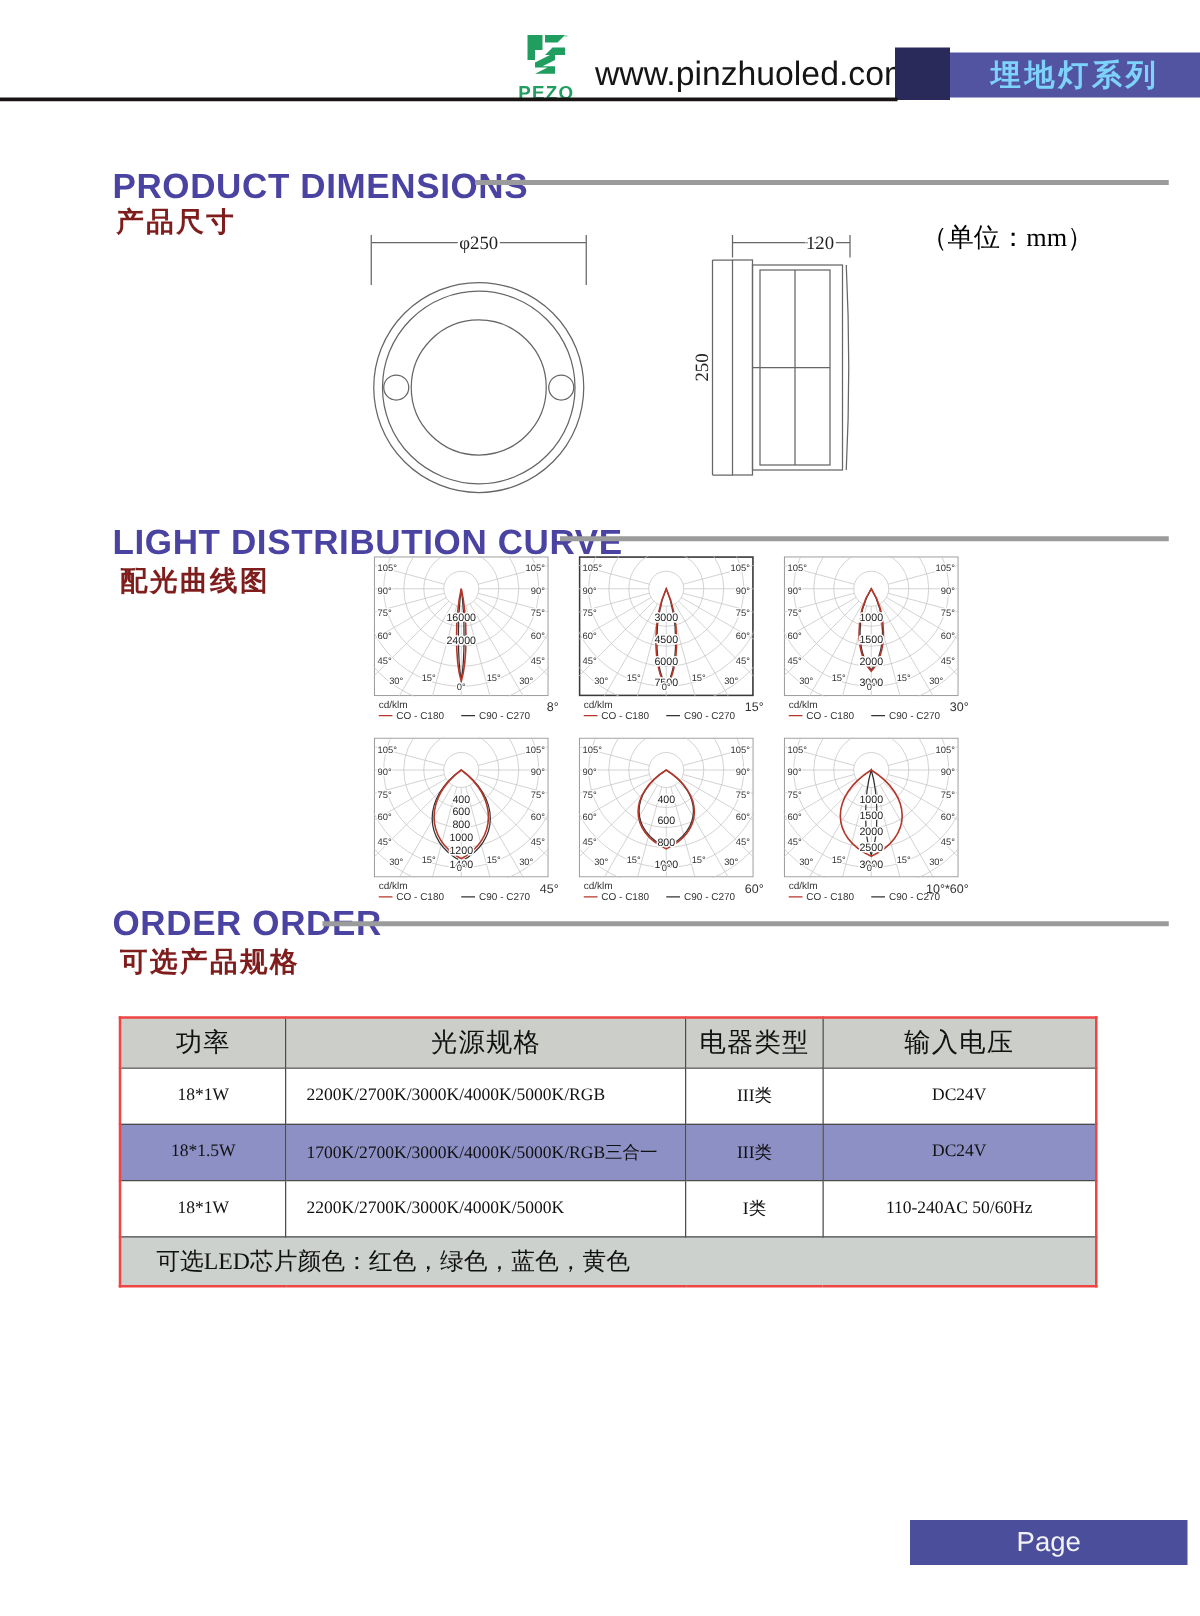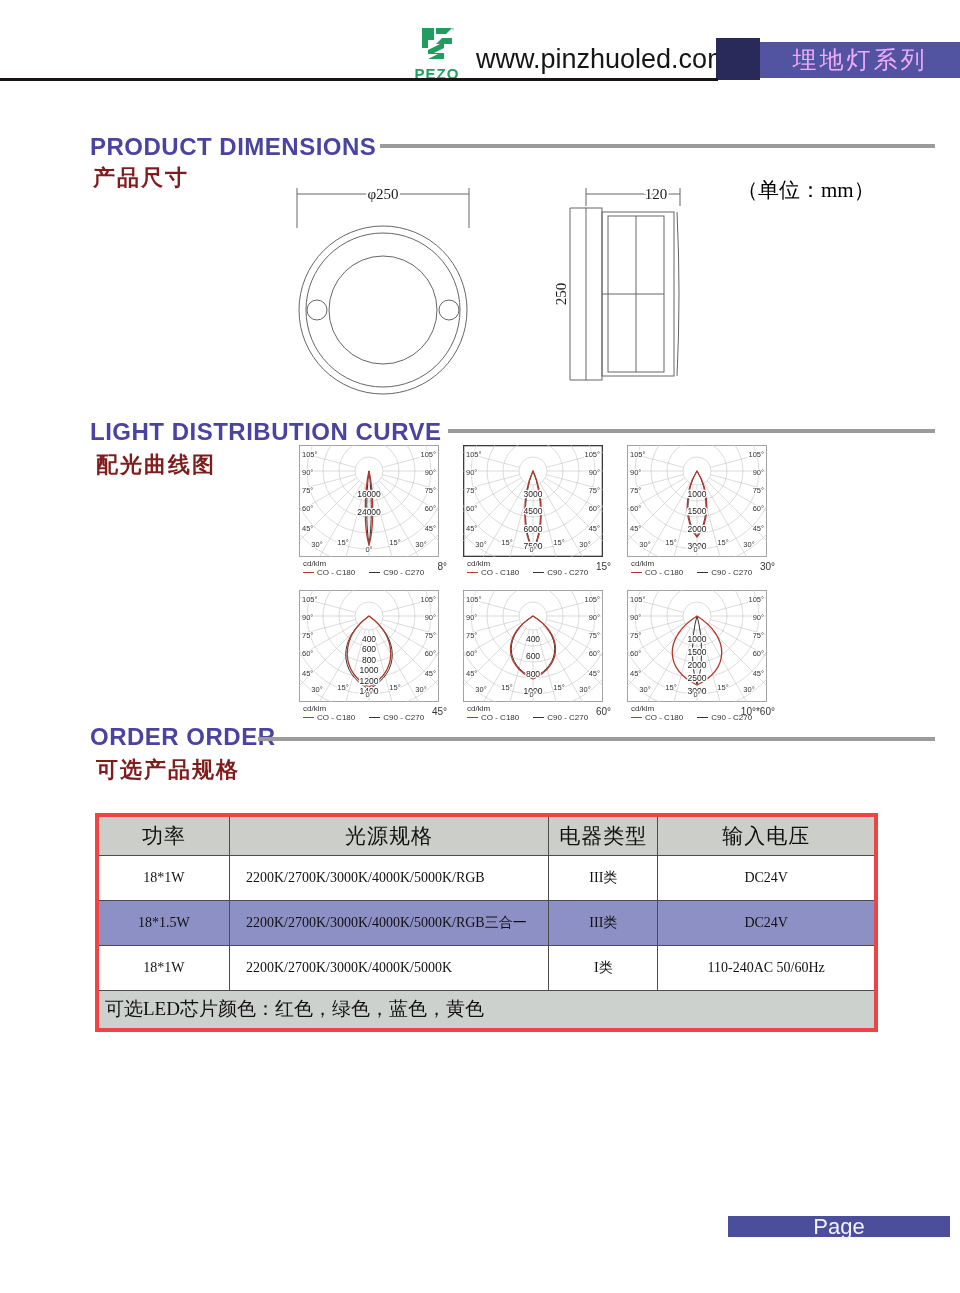--- a/index.html
+++ b/index.html
@@ -9,27 +9,27 @@
     font-family:"Liberation Serif", serif; color:#111;
   }
   
   .logo { position:absolute; left:404px; top:26px; width:66px; text-align:center; }
   .logo .logo-word { color:#1f9e5f; font-family:"Liberation Sans",sans-serif;
     font-weight:bold; font-size:15px; letter-spacing:1px; line-height:1; }
   .website { position:absolute; left:476px; top:44px;
     font-family:"Liberation Sans",sans-serif; font-size:27px; color:#151515; }
   .navy-block { position:absolute; left:716px; top:38px; width:44px; height:42px; background:#2a2a5a; }
   .series-banner { position:absolute; left:760px; top:42px; width:200px; height:36px;
-    background:#5254a1; color:#f0abfc; font-size:24px; font-weight:normal;
+    background:#5254a1; color:#7dd3fc; font-size:24px; font-weight:bold;
     display:flex; align-items:center; justify-content:center; letter-spacing:3px; }
   .header-rule { position:absolute; left:0; top:78px; width:718px; height:3px; background:#181414; }
 
   
   .sec-title-en { position:absolute; font-family:"Liberation Sans",sans-serif;
-    font-weight:bold; font-size:24px; color:#4a43a1; letter-spacing:0.5px; }
+    font-weight:bold; font-size:28px; color:#4a43a1; letter-spacing:0.5px; }
   .sec-rule { position:absolute; height:4px; background:#9b9b9b; }
   .sec-title-cn { position:absolute; font-size:22px; font-weight:bold; color:#7f1d1d; letter-spacing:2px; }
   .unit-note { position:absolute; left:737px; top:176px; font-size:21px; color:#000; }
 
   
   .dim-svg { position:absolute; }
   .dim-svg text { font-family:"Liberation Serif",serif; font-size:15px; fill:#222;
     paint-order:stroke; stroke:#fff; stroke-width:4px; }
 
   
@@ -45,25 +45,25 @@
   .beam-label { position:absolute; right:0; top:2px; font-size:10px; color:#333; }
 
   
   table.order-table { position:absolute; left:95px; top:813px; width:783px;
     border-collapse:collapse; table-layout:fixed; }
   .order-table th, .order-table td { border:1.6px solid #4c4c4c; text-align:center; }
   .order-table th { height:40px; background:#cbcec9; font-size:21px; font-weight:normal; letter-spacing:1px; }
   .order-table td { height:45px; font-size:14px; }
   .order-table td.left { text-align:left; padding-left:16px;margin-top:32px; }
   .order-table tr.hl td { background:#8d90c5; }
-  .order-table td.note { height:40px; background:#cdd1ce; text-align:left; padding-left:6px; font-size:19px; }
-  table.order-table { border:4px solid #ef4444; }
+  .order-table td.note { height:40px; background:#cdd1ce; text-align:left; padding-left:28px; font-size:19px; }
+  table.order-table { border:2px solid #ef4444; }
 
   
-  .page-banner { position:absolute; left:728px; top:1216px; width:222px; height:21px;
+  .page-banner { position:absolute; left:728px; top:1216px; width:222px; height:36px;
     background:#4b4f9b; color:#f2f2f6; font-family:"Liberation Sans",sans-serif;
     font-size:22px; display:flex; align-items:center; justify-content:center; }
 </style>
 </head>
 <body>
 
 <div class="logo">
   <svg width="34" height="36" viewBox="0 0 34 36">
     <polygon points="2,2 14,2 14,14 8,14 8,22 2,22" fill="#1f9e5f"></polygon>
     <polygon points="16,2 32,2 22,12 32,12 32,18 16,18 26,8 16,8" fill="#1f9e5f"></polygon>
@@ -488,21 +488,21 @@
     <th>输入电压</th>
   </tr>
   <tr>
     <td>18*1W</td>
     <td class="left">2200K/2700K/3000K/4000K/5000K/RGB</td>
     <td>III类</td>
     <td>DC24V</td>
   </tr>
   <tr class="hl">
     <td>18*1.5W</td>
-    <td class="left">2200K/2700K/3000K/4000K/5000K/RGB三合一</td>
+    <td class="left">1700K/2700K/3000K/4000K/5000K/RGB三合一</td>
     <td>III类</td>
     <td>DC24V</td>
   </tr>
   <tr>
     <td>18*1W</td>
     <td class="left">2200K/2700K/3000K/4000K/5000K</td>
     <td>I类</td>
     <td>110-240AC 50/60Hz</td>
   </tr>
   <tr>

